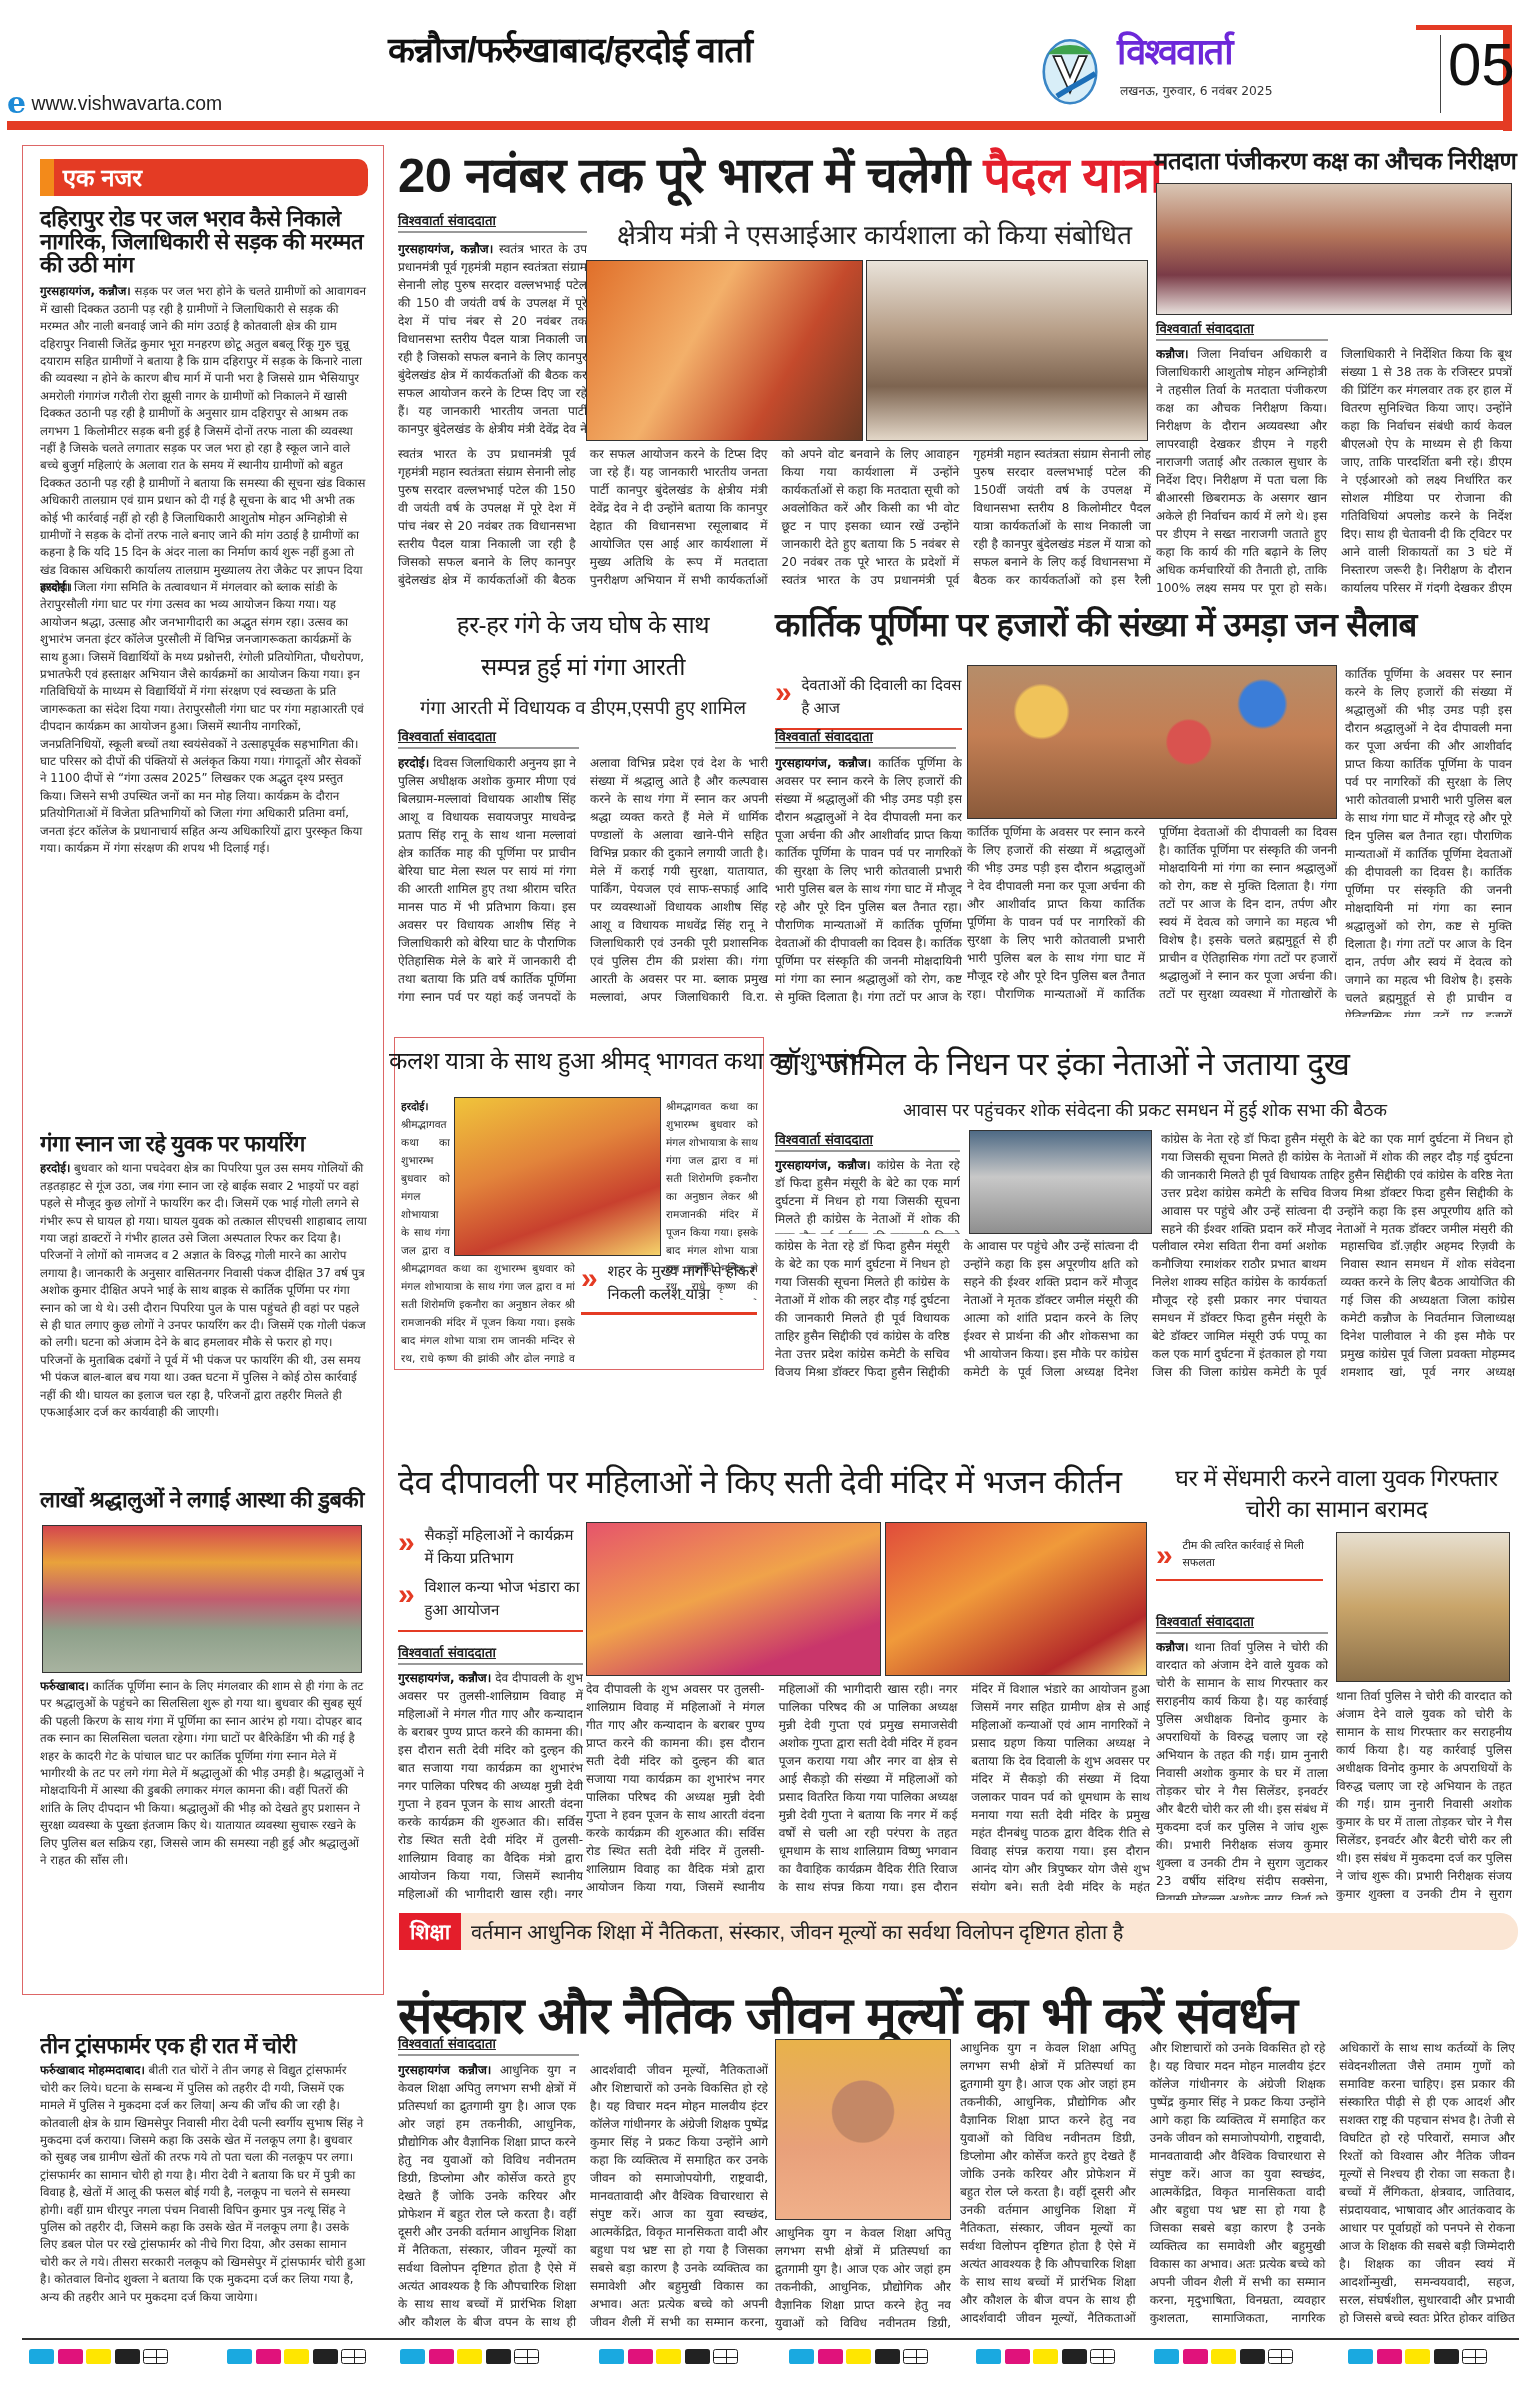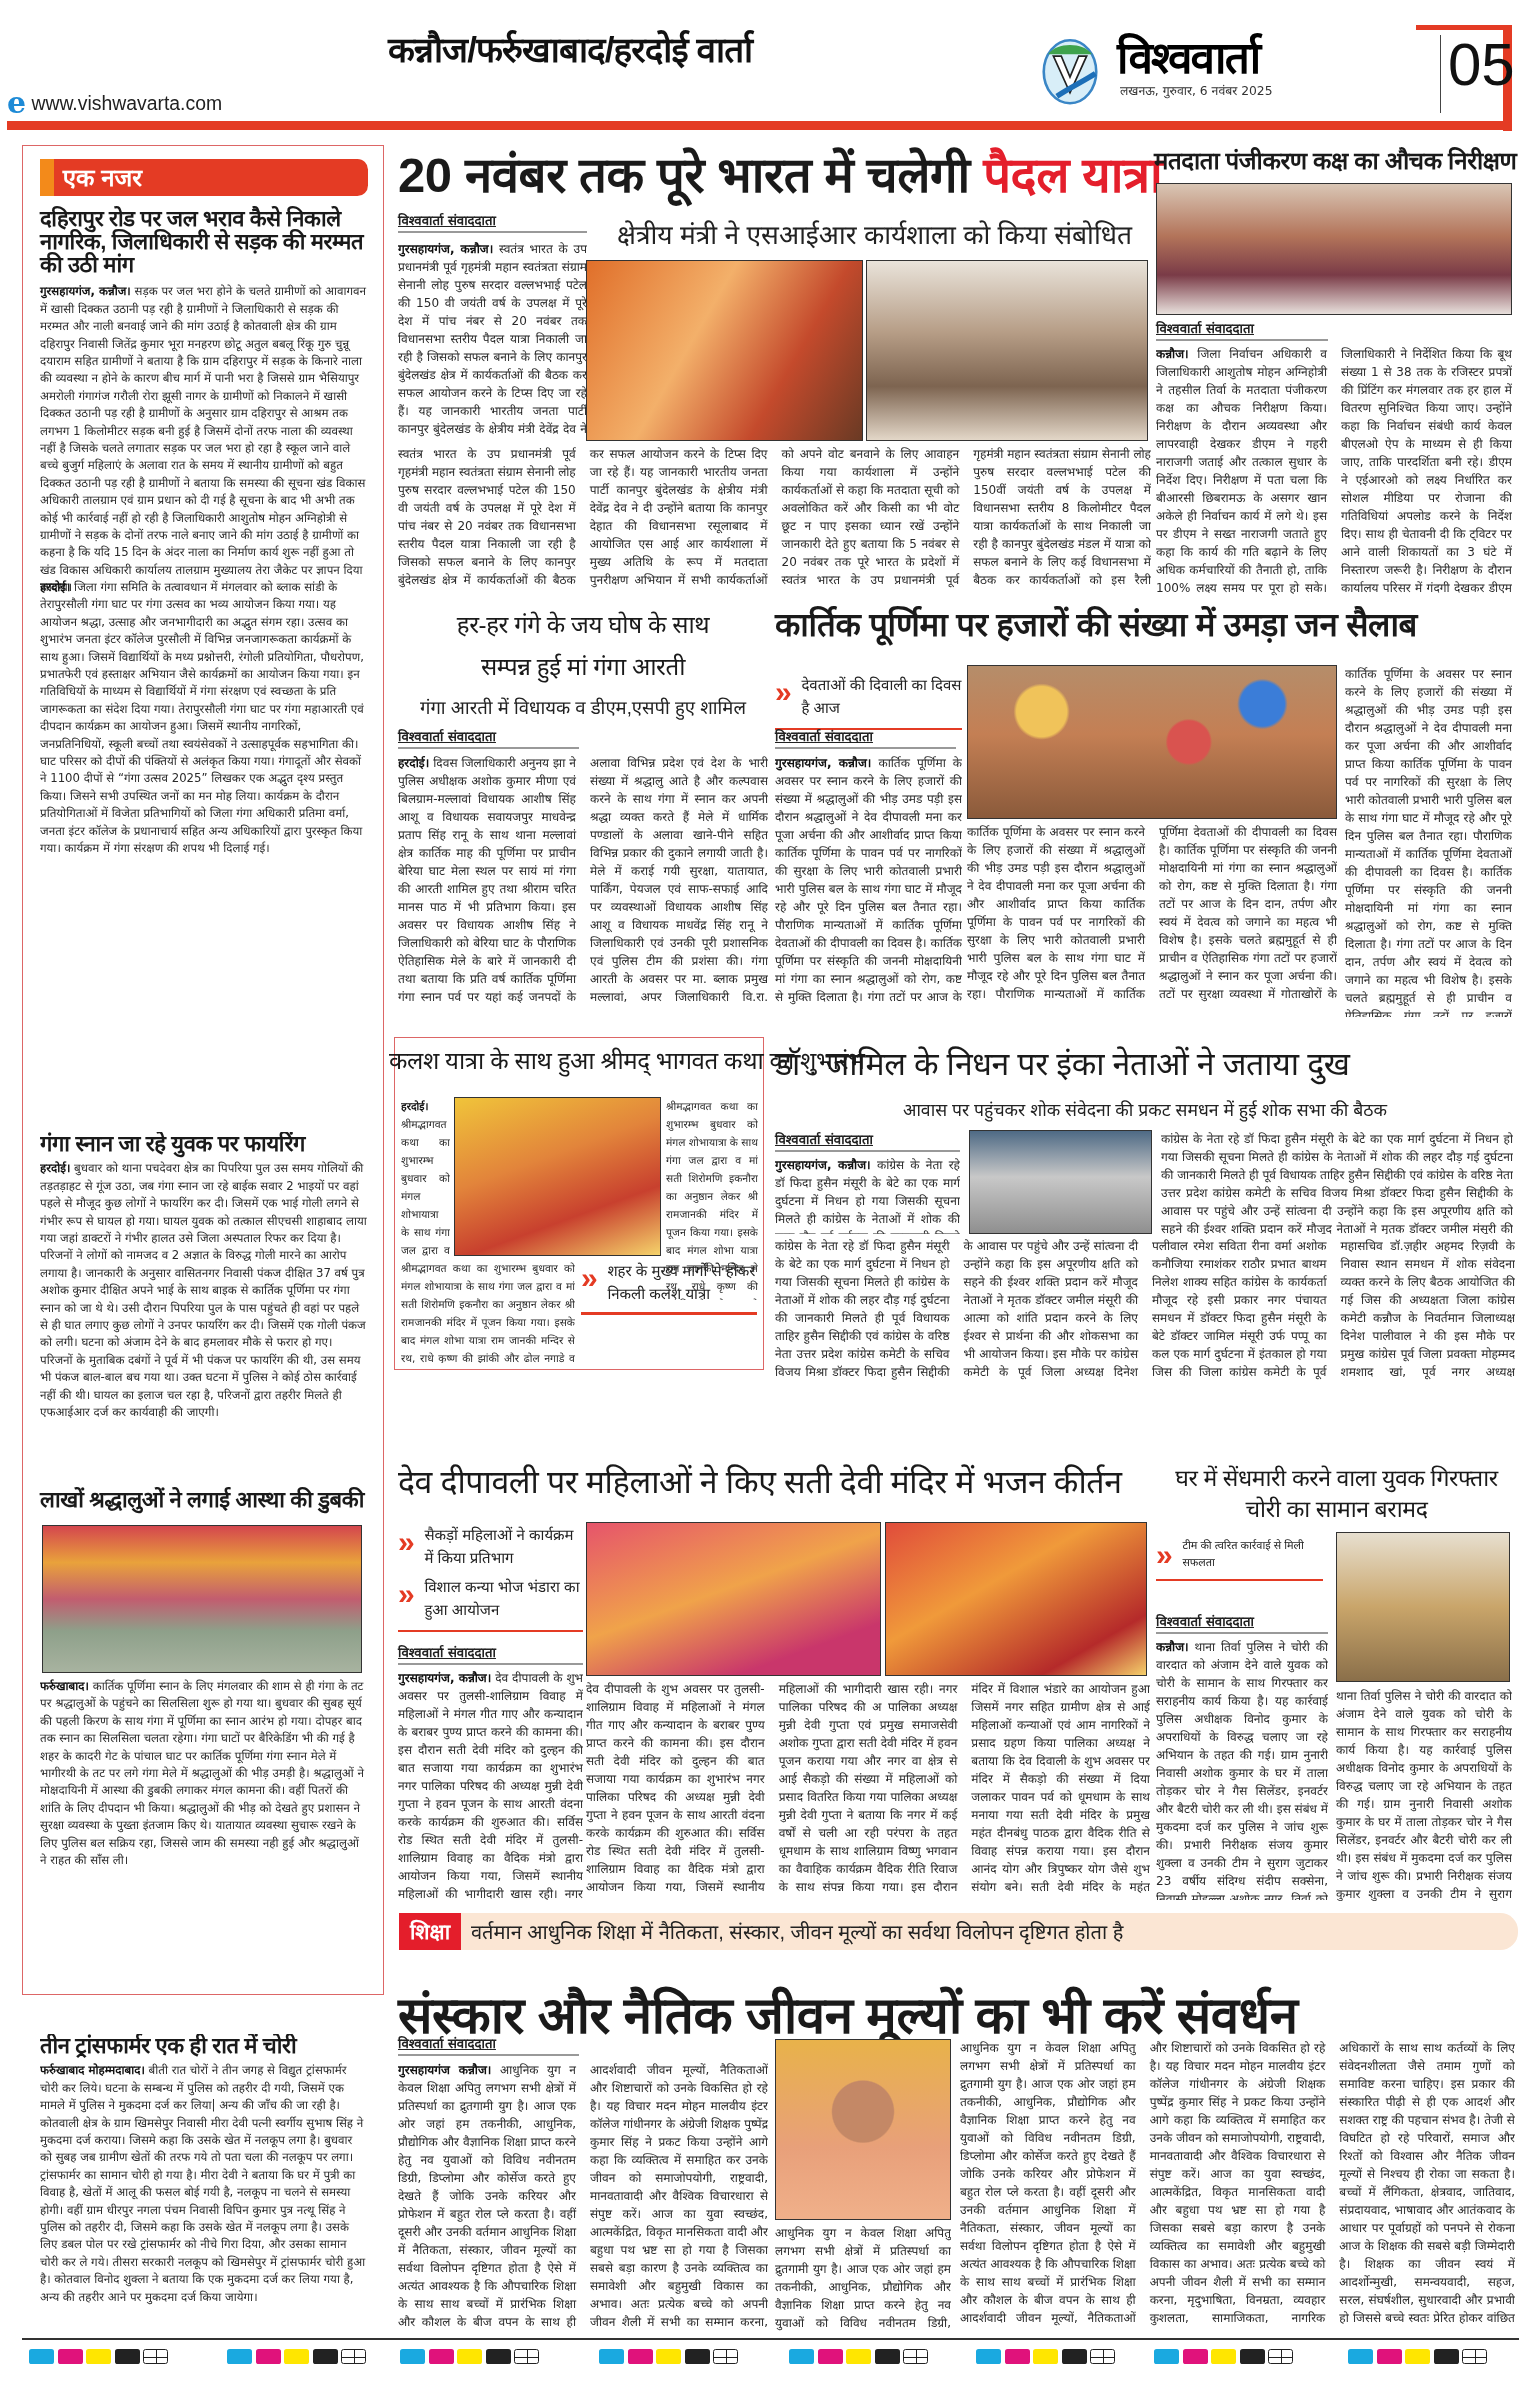--- a/index.html
+++ b/index.html
@@ -16,21 +16,21 @@
   .photo { position: absolute; border: 1.8px solid #333; overflow: hidden; }
   .bullet { font-family: "Liberation Sans", sans-serif; font-size: 16.7px; color: #222; line-height: 1.5; padding-left: 26.4px; position: relative; }
   .bullet::before { content: "»"; position: absolute; left: 0; top: -5.3px; color: #e43b24; font-size: 30px; font-weight: bold; }
   .redline { height: 4.4px; background: #e43b24; }
 
   
   #masthead-title { left: 388px; top: 25px; font-size: 35px; font-weight: bold; font-family: "Liberation Sans", sans-serif; color: #111; letter-spacing: -0.9px; }
   #url { left: 7px; top: 88px; font-size: 19.4px; color: #222; font-family: "Liberation Sans", sans-serif; display:flex; align-items:center; gap:5.3px; }
   #url .e { color:#1d8ad6; font-size: 30px; font-weight: bold; font-family: "DejaVu Serif", serif; line-height: 1; }
   #logo { left: 1039px; top: 35px; width: 62px; height: 70px; }
-  #brand { left: 1117px; top: 26.4px; font-size: 44px; font-weight: bold; font-family: "Liberation Sans", sans-serif; color:#000000; letter-spacing: -1.8px; }
+  #brand { left: 1117px; top: 26.4px; font-size: 36px; font-weight: bold; font-family: "Liberation Sans", sans-serif; color:#6d28d9; letter-spacing: -1.8px; }
   #dateline { left: 1120px; top: 82px; font-size: 12.3px; color: #333; }
   #page-no { left: 1425px; top: 35px; font-size: 60px; font-family: "Liberation Sans", sans-serif; color:#111; border-left: 1.8px solid #444; padding-left: 7px; line-height: 1; height: 78px; margin-left: 15px; }
   #page-corner { left: 1503px; top: 25px; width: 8.8px; height: 106px; background: #e43b24; }
   #page-corner-top { left: 1416px; top: 25px; width: 95px; height: 5.3px; background: #e43b24; }
   #header-bar { left: 7px; top: 121px; width: 1504px; height: 8.8px; background: #e43b24; }
 
   
   #left-box { left: 22px; top: 145px; width: 362px; height: 1850px; border: 1.8px solid #d66; }
   #eknazar { left: 40px; top: 159px; width: 328px; height: 37px; background: #e43b24; border-radius: 0 10.6px 10.6px 0; border-left: 14px solid #f38a1a; }
   #eknazar span { color: #fff; font-size: 24px; font-weight: bold; font-family: "Liberation Sans", sans-serif; line-height: 37px; padding-left: 8.8px; }

